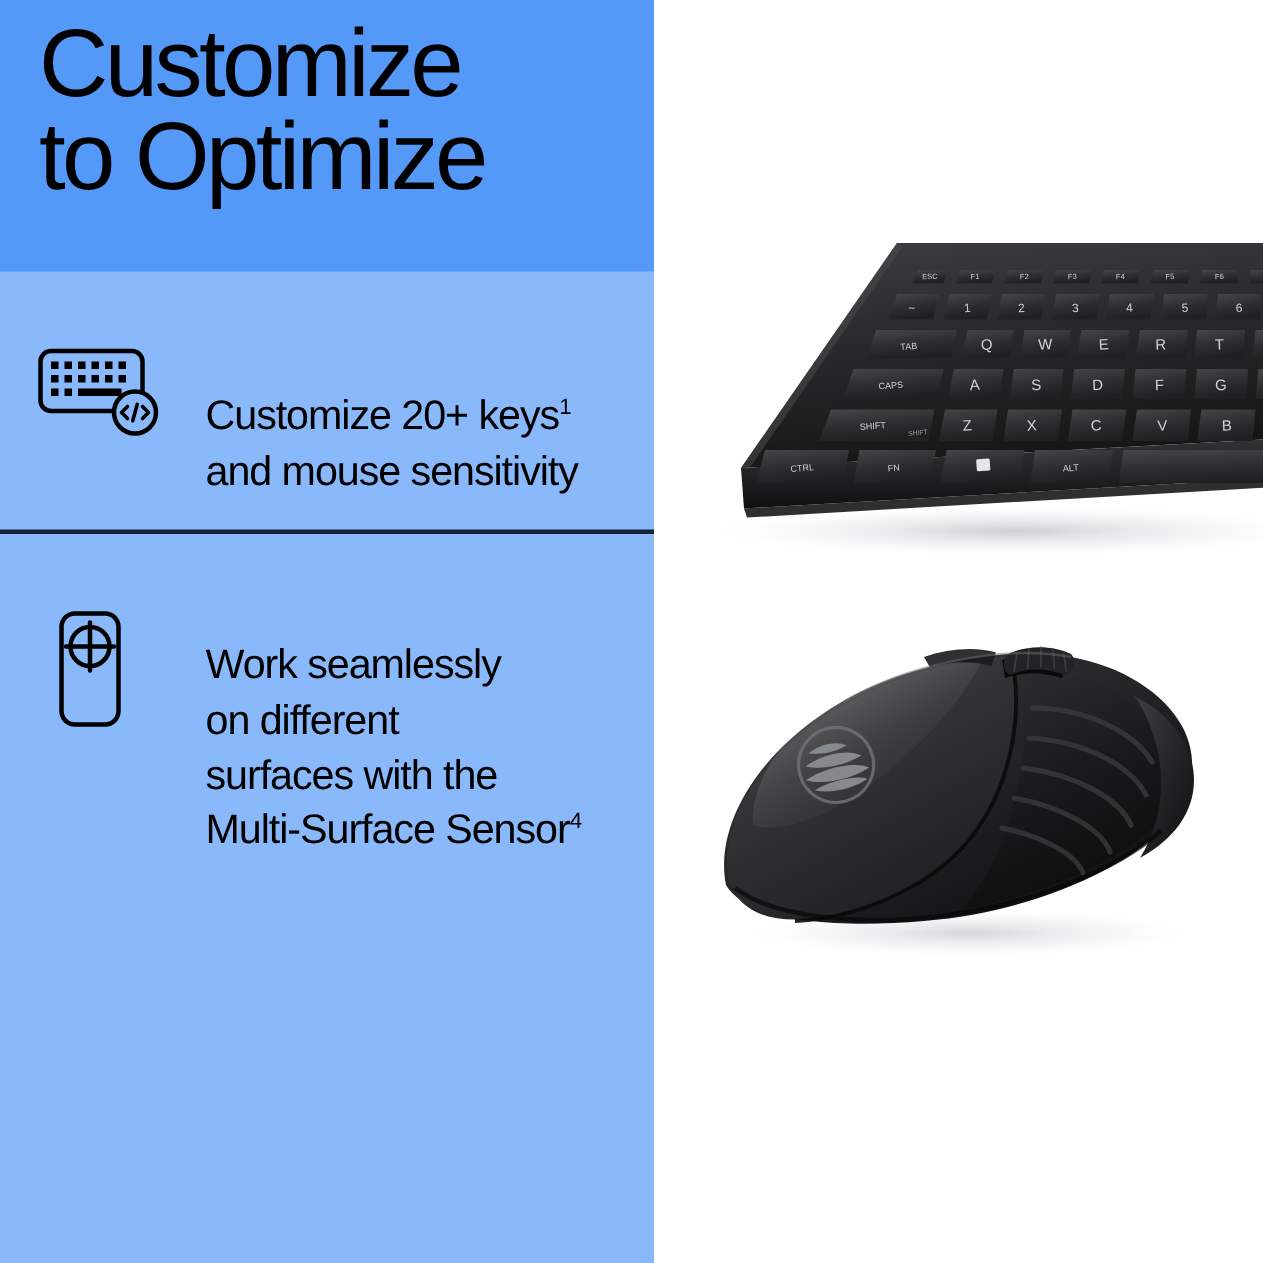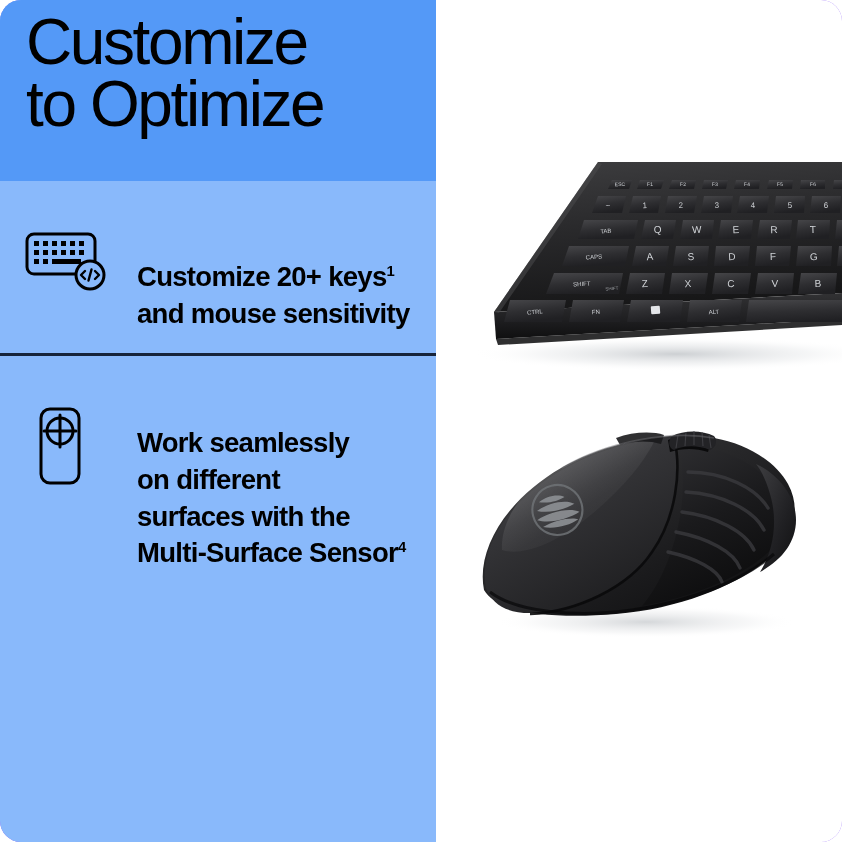--- a/index.html
+++ b/index.html
@@ -12,21 +12,20 @@
     font-family: "Liberation Sans", sans-serif;
     -webkit-font-smoothing: antialiased;
   }
 
   #card {
     position: relative;
     width: 842px;
     height: 842px;
     overflow: hidden;
     background: #8b5cf6;
-    border-radius: 21px;
   }
 
   
   .panel {
     position: absolute;
     left: 0;
     top: 0;
     width: 436px;
     height: 842px;
     background: #89B9FB;
@@ -71,21 +70,21 @@
 
   .feature-text {
     position: absolute;
     left: 137px;
     top: 0;
     width: 300px;
     color: #000000;
     font-size: 27.5px;
     line-height: 1.34;
     letter-spacing: -0.7px;
-    font-weight: 700;
+    font-weight: 400;
     white-space: pre-line;
   }
   .feature-text sup {
     font-size: 0.54em;
     vertical-align: super;
     line-height: 0;
     letter-spacing: 0;
   }
 
   .divider {

